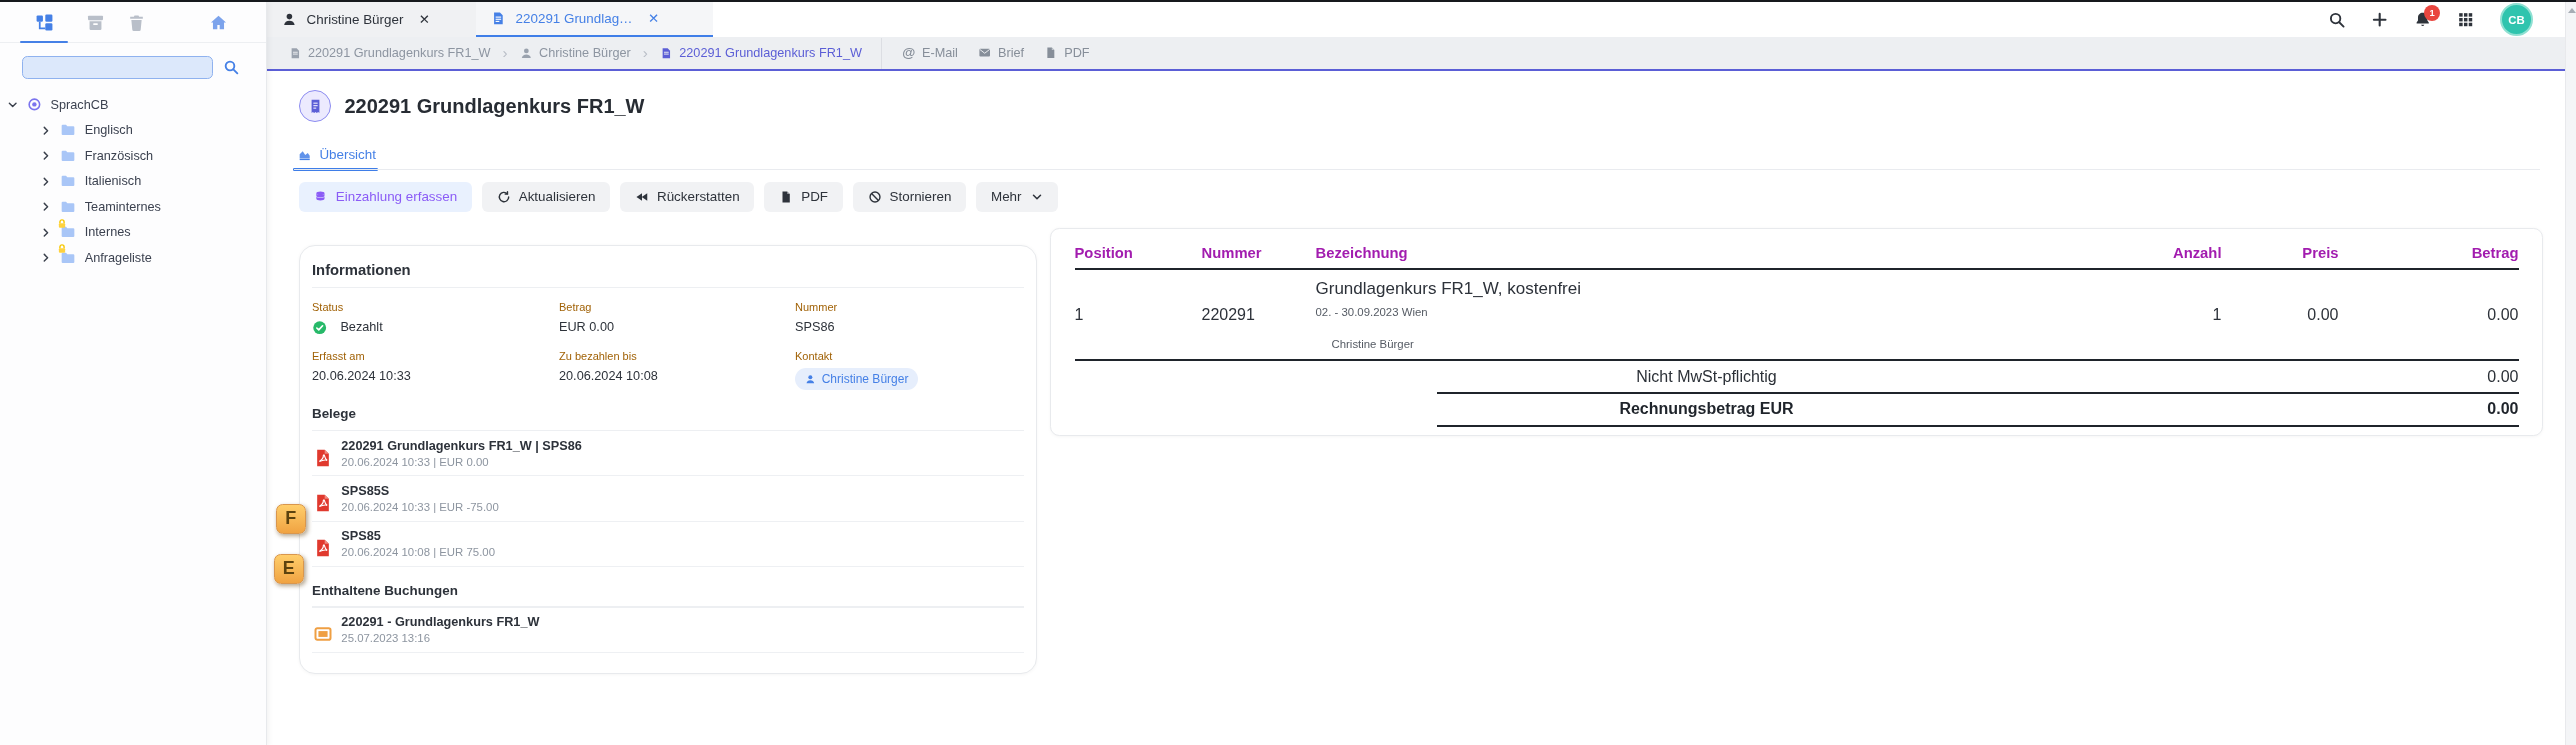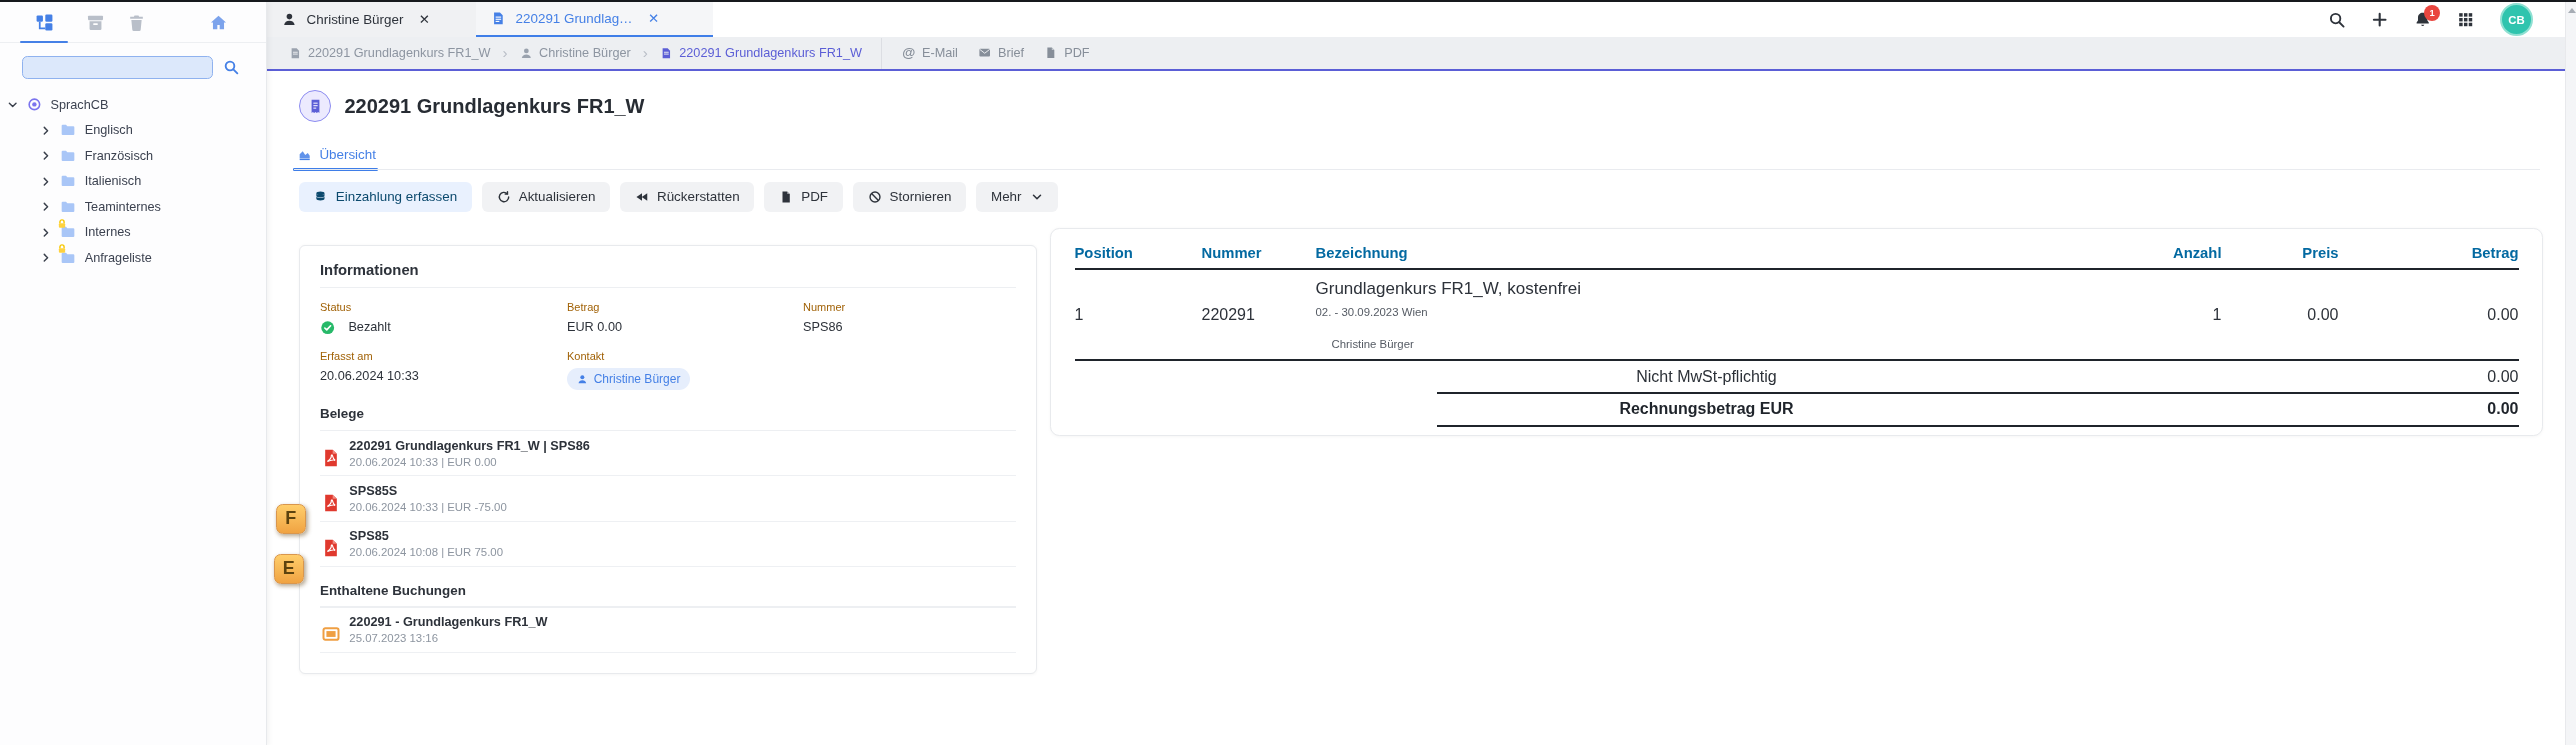--- a/index.html
+++ b/index.html
@@ -90,25 +90,25 @@
   .view-tabs{position:absolute;left:0;right:25.5px;top:62px;height:35px}
   .vt-line{position:absolute;left:27px;right:0;bottom:0;height:1.3px;background:#e9ebef}
   .vt-tab{position:absolute;left:31px;bottom:8px;display:flex;gap:8px;align-items:center;color:#4580e6;font-size:13.4px;cursor:pointer}
   .vt-tab svg{width:13.4px;height:13.4px;display:block}
   .vt-underline{position:absolute;left:25.5px;bottom:-0.7px;width:85px;height:2.7px;background:#3f7ee8;border-radius:1.3px}
 
   .btn-row{position:absolute;left:32px;top:109px;display:flex;gap:10px}
   .btn{height:29.5px;border-radius:6px;display:inline-flex;align-items:center;gap:8px;padding:0 14.8px;
        font-size:13.4px;background:#f1f2f4;color:#2e333b;border:none;cursor:pointer;font-family:inherit;white-space:nowrap}
   .btn svg{width:14px;height:14px;display:block;flex:none}
-  .btn.primary{background:#e9f1fe;color:#0c4a6e}
+  .btn.primary{background:#e9f1fe;color:#8b5cf6}
 
   
   .info-card{position:absolute;left:32px;top:172px;width:738px;height:429px;background:#fff;
-             border:1.3px solid #e8eaed;border-radius:6px;box-sizing:border-box;padding:16px 20px;
+             border:1.3px solid #e8eaed;border-radius:16px;box-sizing:border-box;padding:16px 12px;
              box-shadow:0 0.7px 3.4px rgba(23,28,38,.04);overflow:hidden}
   .card-heading{font-size:14.8px;font-weight:700;color:#2d323a}
   .sec-heading{font-size:13.4px;font-weight:700;color:#2d323a;margin-top:16px}
   .divider{height:1.3px;background:#edeff2;margin-top:8.7px}
   .info-grid{display:grid;grid-template-columns:247px 236px 1fr;row-gap:14.8px;margin-top:13.4px}
   .f-label{font-size:11px;color:#a16207;margin-bottom:6px}
   .f-value{font-size:12.7px;color:#2d323a;display:flex;align-items:center;gap:13px;min-height:16px}
   .check{width:15.4px;height:15.4px;flex:none}
   .check svg{width:15.4px;height:15.4px;display:block}
   .pill{display:inline-flex;align-items:center;gap:6px;background:#e6eefc;color:#4580e6;border-radius:11.4px;
@@ -118,21 +118,21 @@
   .doc-item svg{width:20px;height:20px;flex:none;display:block}
   .doc-title{font-size:12.7px;font-weight:700;color:#2d323a;margin-bottom:3.4px}
   .doc-meta{font-size:11.4px;color:#8d95a0}
   .booking-icon{color:#ef9f43;width:20px;height:20px;flex:none}
   .booking-icon svg{width:20px;height:20px;display:block}
 
   
   .table-card{position:absolute;left:783px;top:155px;width:1493px;height:208px;background:#fff;
               border:1.3px solid #e8eaed;border-radius:9.4px;box-sizing:border-box;padding:8px 23.5px;
               box-shadow:0 0.7px 3.4px rgba(23,28,38,.04);overflow:hidden}
-  .t-head{display:flex;align-items:center;height:31px;font-size:14.8px;font-weight:700;color:#0369a1;
+  .t-head{display:flex;align-items:center;height:31px;font-size:14.8px;font-weight:700;color:#a21caf;
           border-bottom:2px solid #1f242b}
   .col-pos{width:127px}.col-num{width:114px}.col-bez{flex:1}
   .col-anz{width:141px;text-align:right}.col-preis{width:117px;text-align:right}.col-betrag{width:180px;text-align:right}
   .t-row{display:flex;align-items:center;padding:9.4px 0;border-bottom:2px solid #1f242b;font-size:16px;color:#2d323a}
   .bez-title{font-size:17px;color:#2d323a;margin-bottom:6.7px}
   .bez-sub{font-size:11.4px;color:#555b64;margin-bottom:20px}
   .bez-sub.indent{padding-left:16px;margin-bottom:0}
   .t-sum{display:flex;align-items:center;height:31px;font-size:16px;color:#2b3037}
   .t-sum .sum-label{flex:1;text-align:center}
   .t-sum.bold{font-weight:700;color:#1f242b}
@@ -508,20 +508,24 @@
         </div>
         <div>
           <div class="f-label">Nummer</div>
           <div class="f-value">SPS86</div>
         </div>
         <div>
           <div class="f-label">Erfasst am</div>
           <div class="f-value">20.06.2024 10:33</div>
         </div>
         <div>
+          <div class="f-label">Zu bezahlen bis</div>
+          <div class="f-value">20.06.2024 10:08</div>
+        </div>
+        <div>
           <div class="f-label">Kontakt</div>
           <div class="f-value">
             <span class="pill">
               <svg viewBox="0 0 24 24" fill="currentColor">
                   <circle cx="12" cy="7.5" r="4.5"></circle>
                   <path d="M3.5 21c.5-4.5 4-7 8.5-7s8 2.5 8.5 7z"></path>
                 </svg>
               <span>Christine Bürger</span>
             </span>
           </div>

